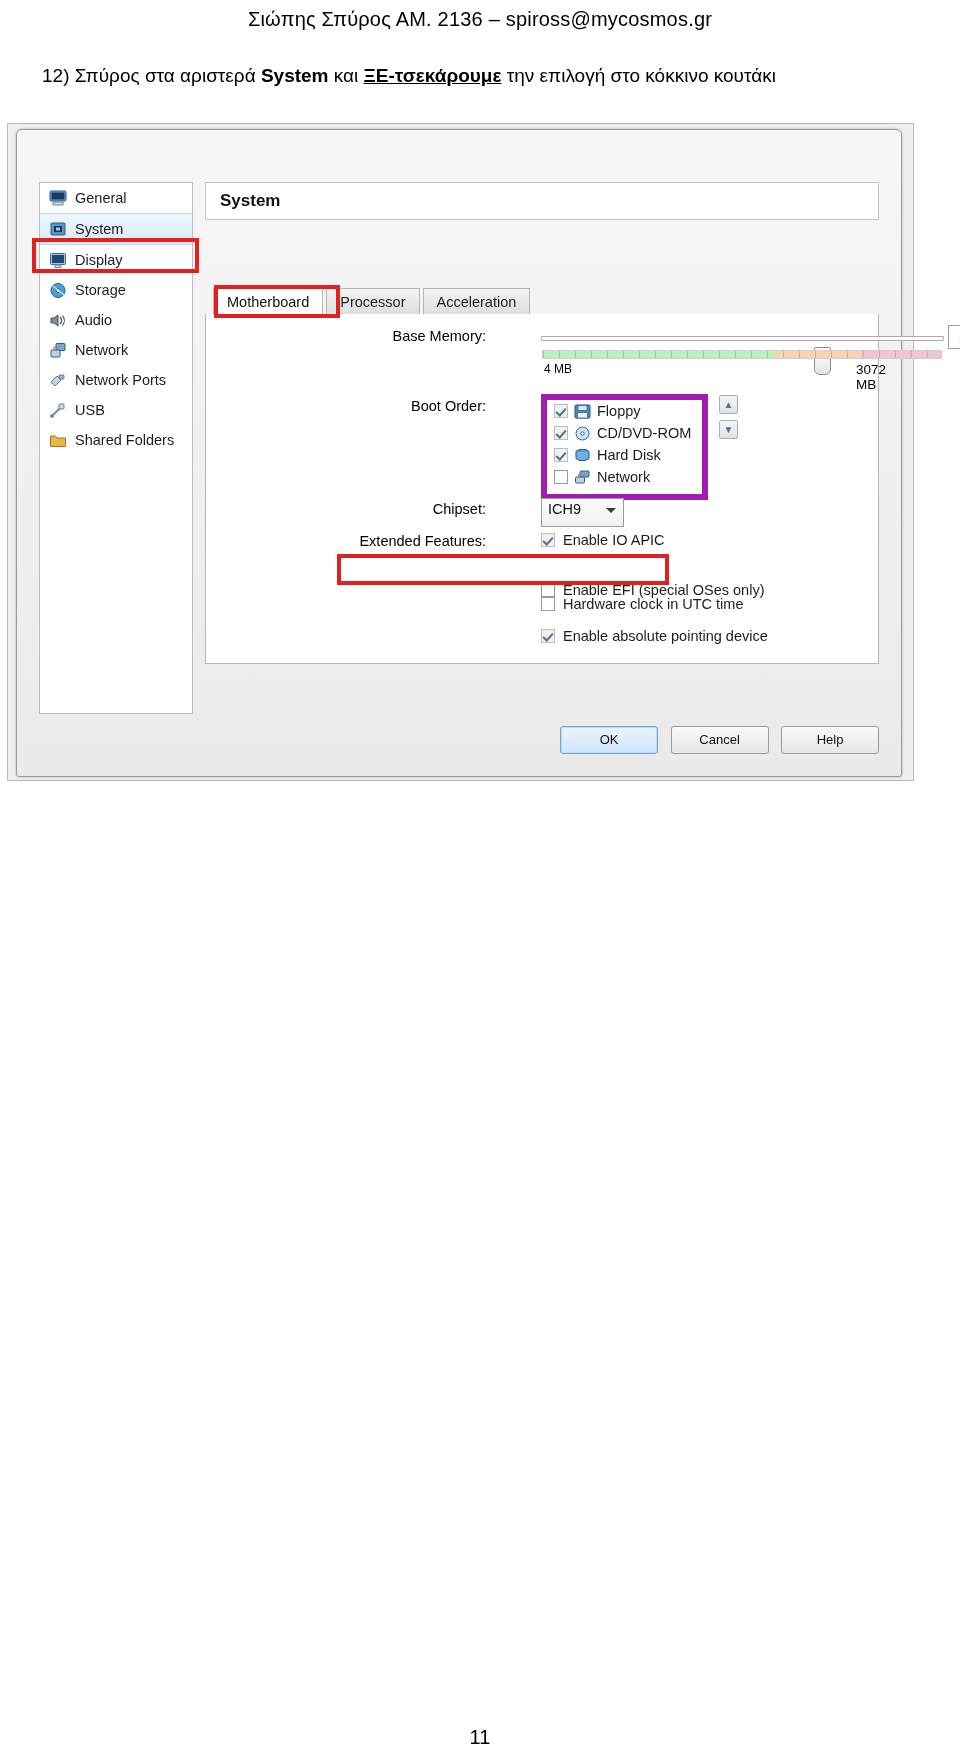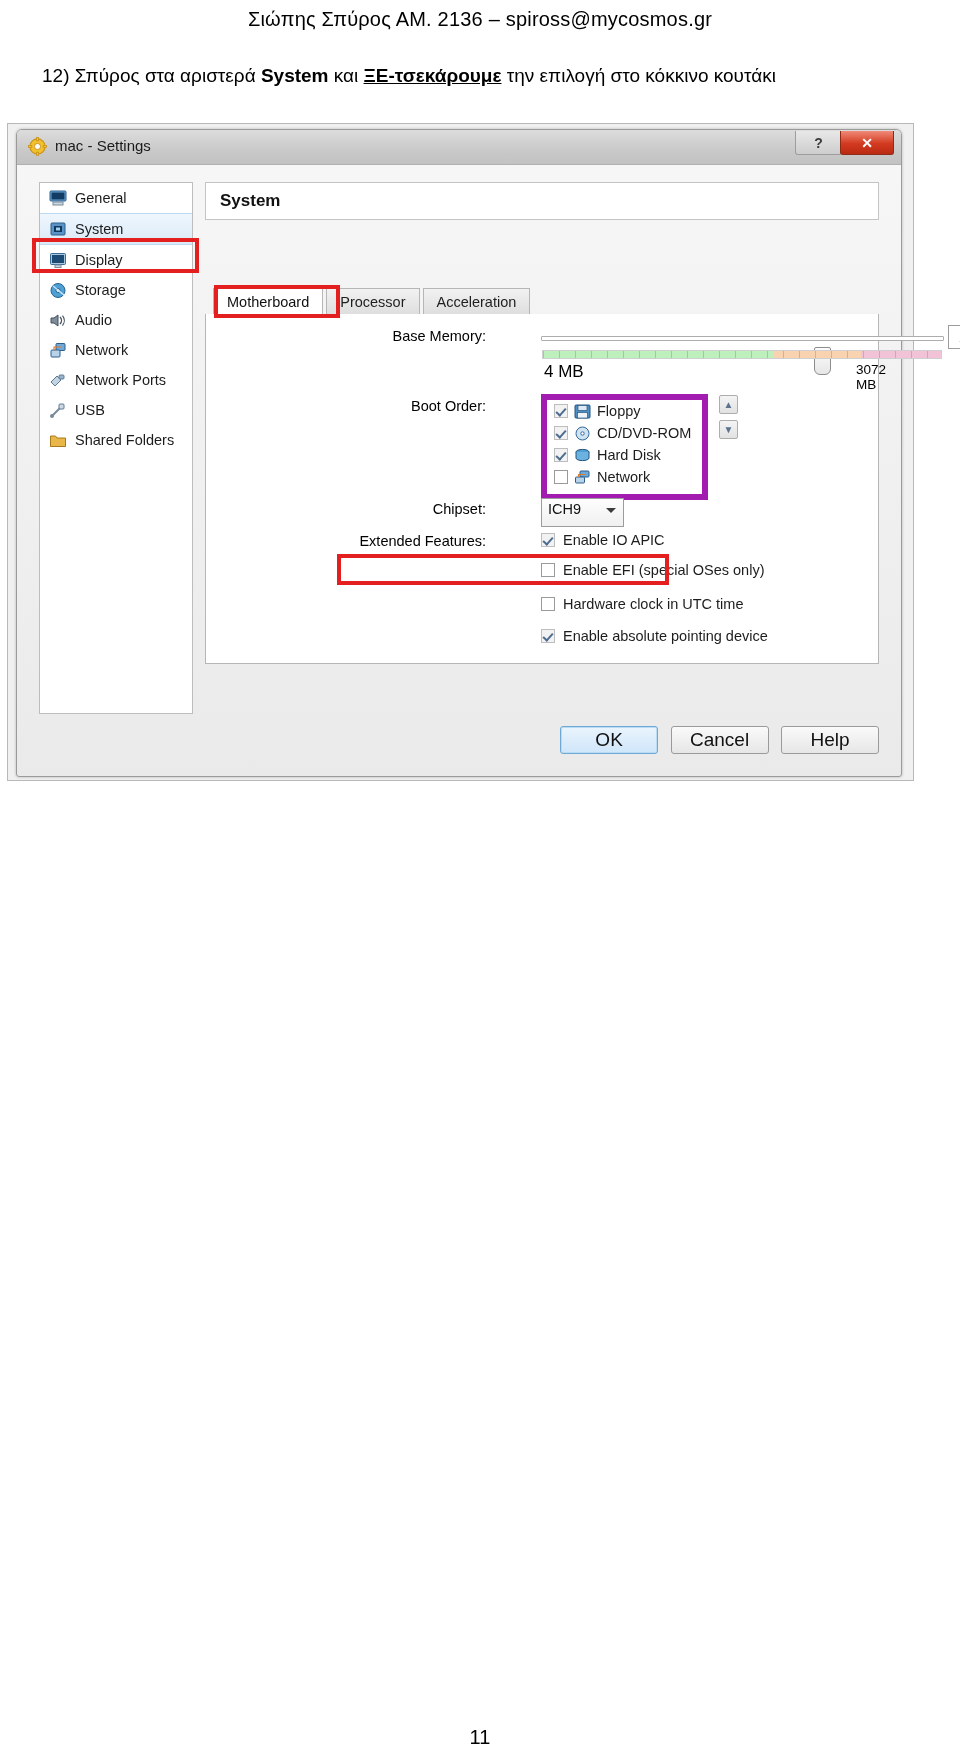--- a/index.html
+++ b/index.html
@@ -131,21 +131,21 @@
   .slider-scale{
     position:absolute;left:336px;top:36px;width:400px;height:9px;
     background:linear-gradient(to right,#bdf0bd 0%,#bdf0bd 58%,#f9d2b0 58%,#f9d2b0 80%,#f2c3d6 80%,#f2c3d6 100%);
     border:1px solid #cfcfcf;box-sizing:border-box;
   }
   .scale-ticks{
     position:absolute;left:0;top:0;right:0;bottom:0;
     background:repeating-linear-gradient(to right,#9a9a9a 0 1px,transparent 1px 16px);
     opacity:.55;
   }
-  .mem-min{position:absolute;left:338px;top:48px;font-size:17px;}
+  .mem-min{position:absolute;left:338px;top:48px;font-size:12px;}
   .mem-max{position:absolute;left:650px;top:48px;font-size:13.5px;}
   .spin{
     position:absolute;left:742px;top:11px;width:54px;height:24px;
     background:#fff;border:1px solid #9c9c9c;
     font-size:14.5px;color:#111;
     display:flex;align-items:center;justify-content:center;box-sizing:border-box;
   }
 
   
   .bootlist{
@@ -198,21 +198,21 @@
   
   .infopanel{
     position:absolute;left:188px;top:512px;right:22px;height:108px;
     background:#eeeeee;border:1px solid #c0c0c0;box-sizing:border-box;
     padding:14px 16px;font-size:14.5px;font-style:italic;color:#3b3b3b;
     line-height:1.35;
   }
   .btnbar{position:absolute;right:22px;bottom:22px;}
   .dlg-btn{
     display:inline-block;width:98px;height:28px;line-height:26px;
-    text-align:center;font-size:19px;color:#111;margin-left:8px;
+    text-align:center;font-size:13px;color:#111;margin-left:8px;
     background:linear-gradient(#fafafa,#e6e6e6);
     border:1px solid #9a9a9a;border-radius:3px;box-sizing:border-box;
   }
   .dlg-btn.primary{
     background:linear-gradient(#eaf4fd,#cfe6fa);
     border-color:#6fa8d4;box-shadow:0 0 0 1px #b9dcf5 inset;
   }
 </style>
 </head>
 <body>
@@ -221,35 +221,20 @@
 
 <div class="doc-step">
   <span>12)</span>
   <span>Σπύρος στα αριστερά </span><b>System</b><span>  και </span><b><u>ΞΕ-τσεκάρουμε</u></b><span> την επιλογή στο κόκκινο κουτάκι</span>
 </div>
 
 <div class="shot">
 
   <div class="vbox-window">
 
-    <div class="titlebar">
-      <svg class="title-ico" viewBox="0 0 20 20">
-        <circle cx="10" cy="10" r="8" fill="#f2c12e" stroke="#c8921a" stroke-width="1.2"></circle>
-        <circle cx="10" cy="10" r="3.2" fill="#fff" stroke="#c8921a" stroke-width="1"></circle>
-        <g fill="#f2c12e" stroke="#c8921a" stroke-width=".8">
-          <rect x="9" y="0.5" width="2" height="3.5"></rect>
-            <rect x="9" y="16" width="2" height="3.5"></rect>
-          <rect x="0.5" y="9" width="3.5" height="2"></rect>
-            <rect x="16" y="9" width="3.5" height="2"></rect>
-        </g>
-      </svg>
-      <div class="title-text">mac - Settings</div>
-      <div class="win-btn win-help">?</div>
-      <div class="win-btn win-close">✕</div>
-    </div>
 
     <div class="win-body">
 
       <div class="sidebar">
 
         <div class="side-item">
           <svg class="side-ico" viewBox="0 0 18 17">
             <rect x="1" y="1" width="16" height="10" rx="1" fill="#6aa6d8" stroke="#2d5f8c"></rect>
             <rect x="2.5" y="2.5" width="13" height="7" fill="#123c63"></rect>
             <rect x="4" y="12" width="10" height="3" fill="#c9d6e3" stroke="#7d8b99"></rect>
@@ -394,21 +379,21 @@
           <span>ICH9</span>
           <span class="combo-arrow"></span>
         </div>
 
         <div class="row-label" style="left:10px;top:219px;width:270px;">Extended Features:</div>
 
         <div class="featrow" style="top:218px;">
           <span class="cb on dim"></span>
           <span>Enable IO APIC</span>
         </div>
-        <div class="featrow" style="top:248px;">
+        <div class="featrow" style="top:268px;">
           <span class="cb"></span>
           <span>Enable EFI (special OSes only)</span>
         </div>
         <div class="featrow" style="top:282px;">
           <span class="cb"></span>
           <span>Hardware clock in UTC time</span>
         </div>
         <div class="featrow" style="top:314px;">
           <span class="cb on dim"></span>
           <span>Enable absolute pointing device</span>

